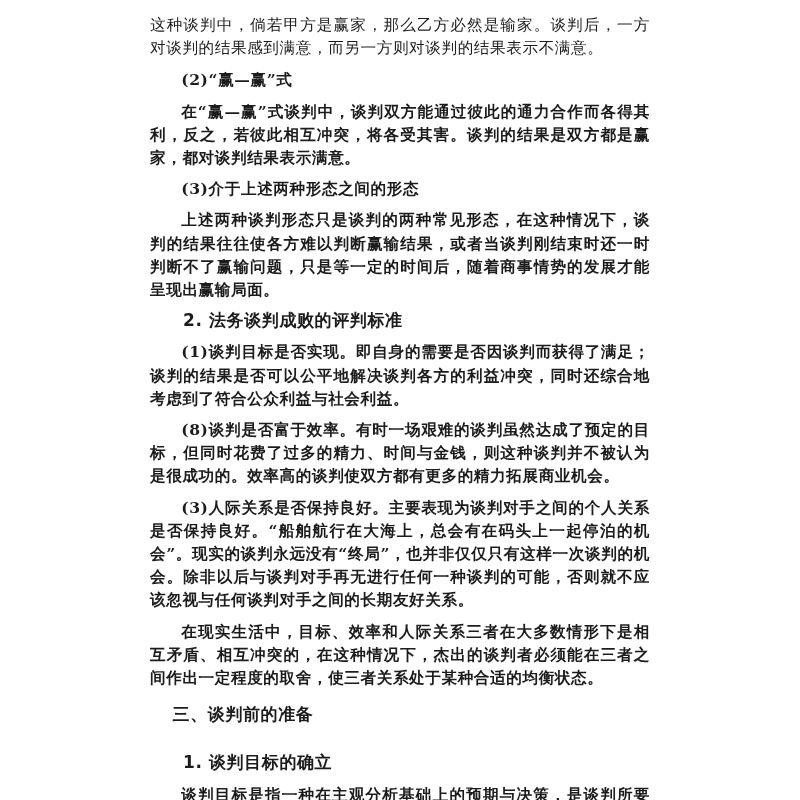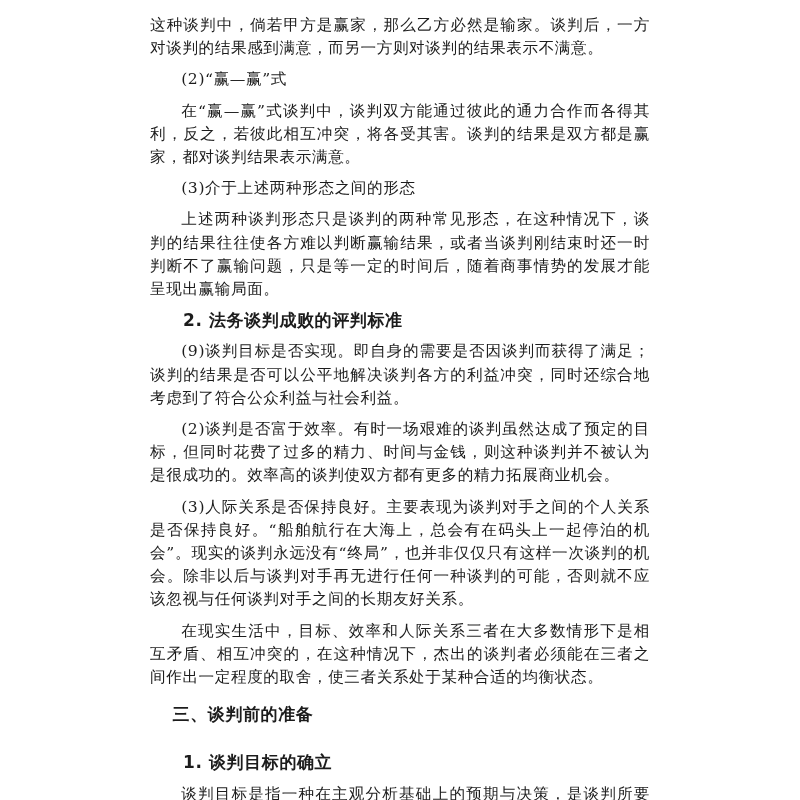--- a/index.html
+++ b/index.html
@@ -10,21 +10,21 @@
       top: 6px;
       width: 516px;
       font-family: "DejaVu Serif", "Liberation Serif", serif;
       font-size: 15.6px;
       line-height: 23.2px;
       color: #1c1c1c;
       letter-spacing: 0.6px;
       text-align: justify;
     }
     .p { margin: 8px; }
-    .indent { text-indent: 2em; }
+    .indent { text-indent: 2em; font-weight: bold; }
     .h3 {
       font-family: "DejaVu Sans", "Liberation Sans", sans-serif;
       font-weight: bold;
       margin: 7px;
       text-indent: 2em;
       font-size: 17px;
     }
     .h2 {
       font-family: "DejaVu Sans", "Liberation Sans", sans-serif;
       font-weight: bold;
@@ -37,21 +37,21 @@
 </head>
 <body>
 
 <div class="page">
   <p class="p cont">这种谈判中，倘若甲方是赢家，那么乙方必然是输家。谈判后，一方对谈判的结果感到满意，而另一方则对谈判的结果表示不满意。</p>
   <p class="p indent">(2)“赢—赢”式</p>
   <p class="p indent">在“赢—赢”式谈判中，谈判双方能通过彼此的通力合作而各得其利，反之，若彼此相互冲突，将各受其害。谈判的结果是双方都是赢家，都对谈判结果表示满意。</p>
   <p class="p indent">(3)介于上述两种形态之间的形态</p>
   <p class="p indent">上述两种谈判形态只是谈判的两种常见形态，在这种情况下，谈判的结果往往使各方难以判断赢输结果，或者当谈判刚结束时还一时判断不了赢输问题，只是等一定的时间后，随着商事情势的发展才能呈现出赢输局面。</p>
   <p class="h3">2. 法务谈判成败的评判标准</p>
-  <p class="p indent">(9)谈判目标是否实现。即自身的需要是否因谈判而获得了满足；谈判的结果是否可以公平地解决谈判各方的利益冲突，同时还综合地考虑到了符合公众利益与社会利益。</p>
-  <p class="p indent">(2)谈判是否富于效率。有时一场艰难的谈判虽然达成了预定的目标，但同时花费了过多的精力、时间与金钱，则这种谈判并不被认为是很成功的。效率高的谈判使双方都有更多的精力拓展商业机会。</p>
+  <p class="p indent">(1)谈判目标是否实现。即自身的需要是否因谈判而获得了满足；谈判的结果是否可以公平地解决谈判各方的利益冲突，同时还综合地考虑到了符合公众利益与社会利益。</p>
+  <p class="p indent">(8)谈判是否富于效率。有时一场艰难的谈判虽然达成了预定的目标，但同时花费了过多的精力、时间与金钱，则这种谈判并不被认为是很成功的。效率高的谈判使双方都有更多的精力拓展商业机会。</p>
   <p class="p indent">(3)人际关系是否保持良好。主要表现为谈判对手之间的个人关系是否保持良好。“船舶航行在大海上，总会有在码头上一起停泊的机会”。现实的谈判永远没有“终局”，也并非仅仅只有这样一次谈判的机会。除非以后与谈判对手再无进行任何一种谈判的可能，否则就不应该忽视与任何谈判对手之间的长期友好关系。</p>
   <p class="p indent">在现实生活中，目标、效率和人际关系三者在大多数情形下是相互矛盾、相互冲突的，在这种情况下，杰出的谈判者必须能在三者之间作出一定程度的取舍，使三者关系处于某种合适的均衡状态。</p>
   <p class="h2">三、谈判前的准备</p>
   <p class="h3">1. 谈判目标的确立</p>
   <p class="p indent">谈判目标是指一种在主观分析基础上的预期与决策，是谈判所要争取和追求的关键所在。</p>
   <p class="p indent">谈判目标应考虑层次性，即定出上、中、下限目标。必须达到的目标为下限</p>
 </div>
 
 </body></html>

